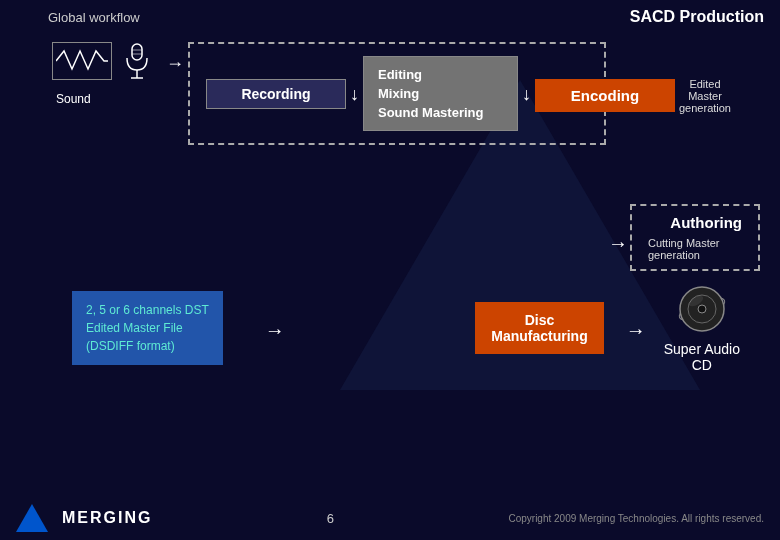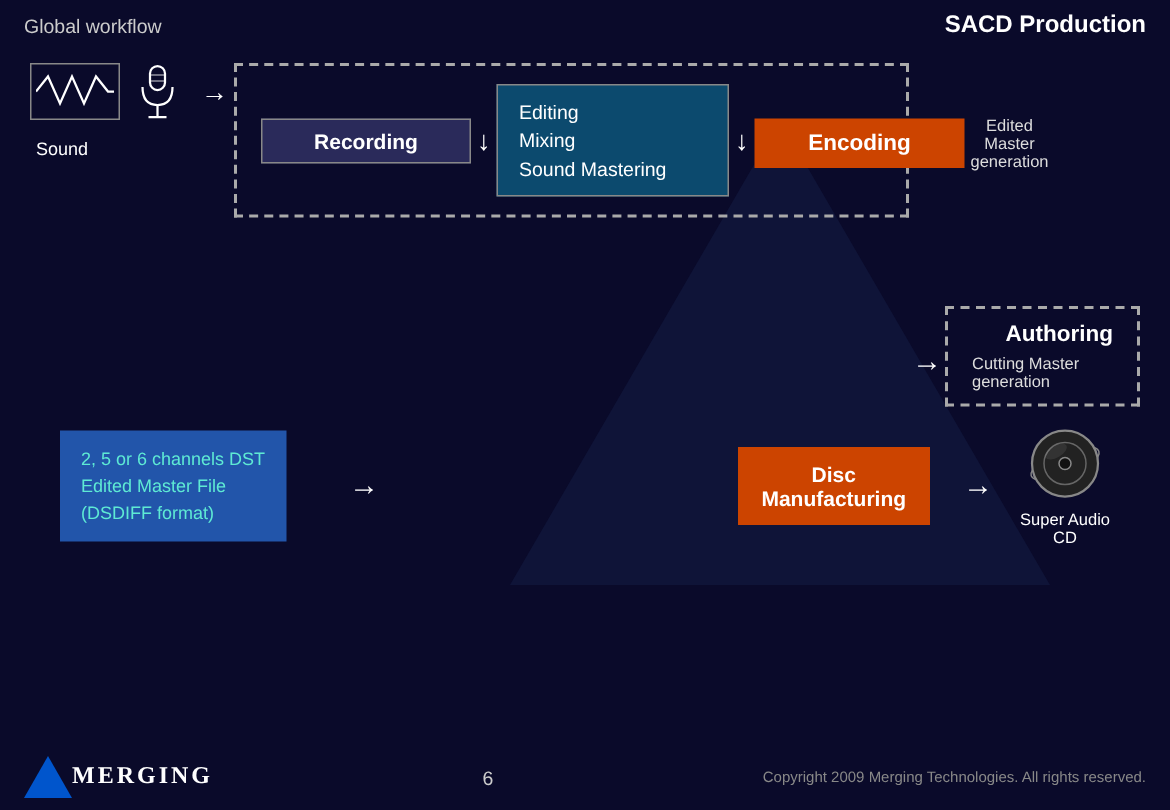--- a/index.html
+++ b/index.html
@@ -121,21 +121,22 @@
       color: white;
       font-size: 18px;
       line-height: 1;
     }
 
     
     .editing-box {
       border: 1.5px solid #888;
       padding: 8px 14px;
       min-width: 155px;
-      background-color: #0c4a6e;
+      background-color: #737373;
+      font-weight: bold;
     }
     .editing-box .line {
       font-size: 13px;
       color: white;
       padding: 2px 0;
     }
 
     
     .encoding-box {
       background-color: #cc4400;
@@ -215,21 +216,21 @@
     }
 
     
     .super-audio-cd {
       display: flex;
       flex-direction: column;
       align-items: center;
       margin-left: 16px;
     }
     .super-audio-cd-label {
-      font-size: 11px;
+      font-size: 14px;
       color: white;
       text-align: center;
       margin-top: 4px;
     }
 
     
     .disc-svg {
       margin-bottom: 2px;
     }
 
@@ -240,22 +241,21 @@
       left: 0;
       right: 0;
       display: flex;
       justify-content: space-between;
       align-items: center;
       padding: 0 16px;
     }
     .footer-logo {
       display: flex;
       align-items: center;
-      gap: 0;
-      font-family: Liberation Serif, serif;
+      gap: 14px;
     }
     .footer-logo-triangle {
       width: 0;
       height: 0;
       border-left: 16px solid transparent;
       border-right: 16px solid transparent;
       border-bottom: 28px solid #0055cc;
     }
     .footer-logo-text {
       font-size: 16px;
@@ -282,20 +282,21 @@
       border-left: 180px solid transparent;
       border-right: 180px solid transparent;
       border-bottom: 310px solid rgba(30,50,100,0.25);
       pointer-events: none;
       z-index: 0;
     }
 
     .content-layer {
       position: relative;
       z-index: 1;
+      padding-left: 32px;
     }
 
     
     .h-arrow {
       color: white;
       font-size: 20px;
       margin: 0 2px;
     }
 
     .left-block {

